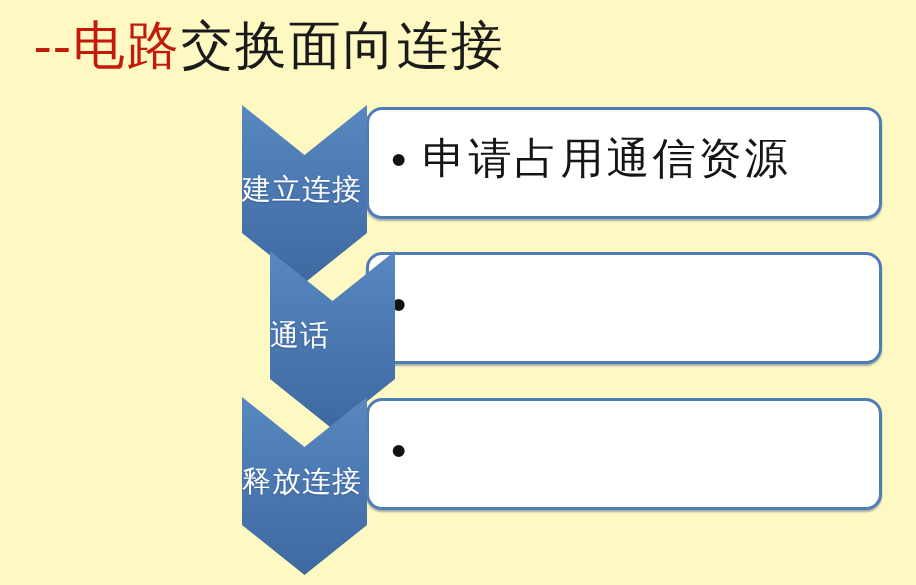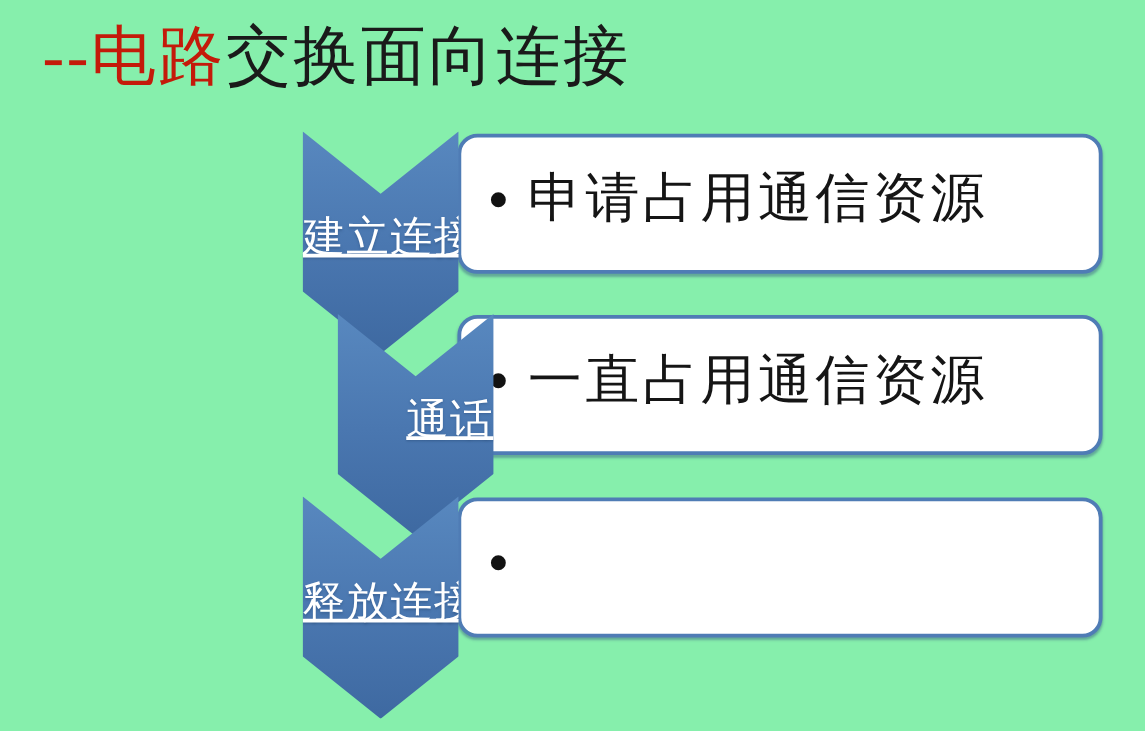--- a/index.html
+++ b/index.html
@@ -6,21 +6,21 @@
     --title-highlight:#c41a0a;
     --title-text:#1a1a1a;
     --chevron-blue:#4a77b0;
     --box-border:#4f7cb5;
     --label-text:#ffffff;
   }
   html,body{margin:0;padding:0;background:#ffffff;}
   .stage{
     position:relative;
     width:916px;height:585px;
-    background:#86efac;
+    background:#fef9c3;
     overflow:hidden;
     font-family:"Liberation Serif","DejaVu Serif",serif;
   }
   
   .title{
     position:absolute;
     left:34px;top:16px;
     font-size:52px;
     font-weight:400;
     letter-spacing:2px;
@@ -68,45 +68,43 @@
     background:linear-gradient(180deg,#5888bf 0%,var(--chevron-blue) 52%,#3e69a1 100%);
     clip-path:polygon(0 0,50% 50px,100% 0,100% 128px,50% 100%,0 128px);
     z-index:2;
   }
   .c1{top:105px;} .c2{top:251px;margin-left:28px;} .c3{top:397px;}
   .chev-label{
     position:absolute;
     left:0;top:48%;
     width:100%;
     transform:translateY(-50%);
-    text-align:right;
+    text-align:left;
     color:var(--label-text);
-    font-size:34px;
+    font-size:29px;
     letter-spacing:1px;
     white-space:nowrap;
     text-shadow:0 1px 2px rgba(30,60,100,0.35);
-    text-decoration:underline;
   }
 </style>
 </head>
 <body>
 
 <div class="stage">
 
   <div class="title"><span class="hl">--电路</span><span>交换面向连接</span></div>
 
   <div class="diagram">
 
     <div class="box b1">
       <span class="bullet">•</span>
       <span class="detail">申请占用通信资源</span>
     </div>
     <div class="box b2">
       <span class="bullet">•</span>
-      <span class="detail">一直占用通信资源</span>
     </div>
     <div class="box b3">
       <span class="bullet">•</span>
     </div>
 
     <div class="chevron c1">
       <span class="chev-label">建立连接</span>
     </div>
     <div class="chevron c2">
       <span class="chev-label">通话</span>

